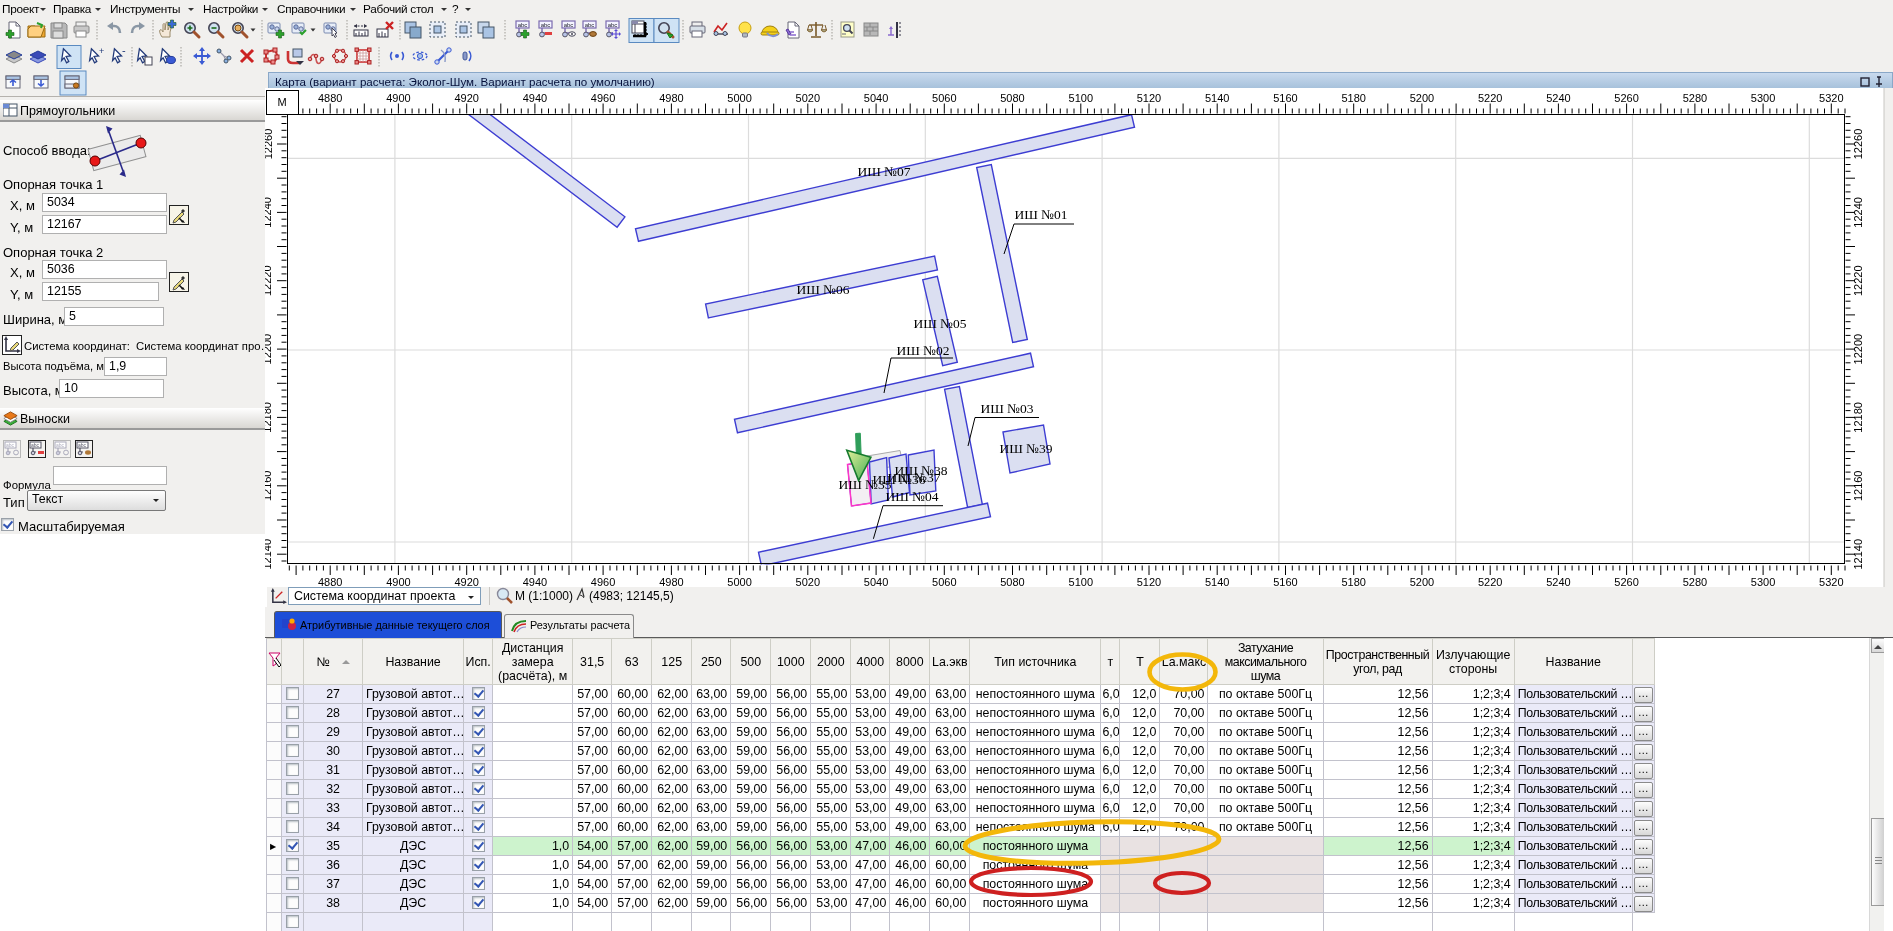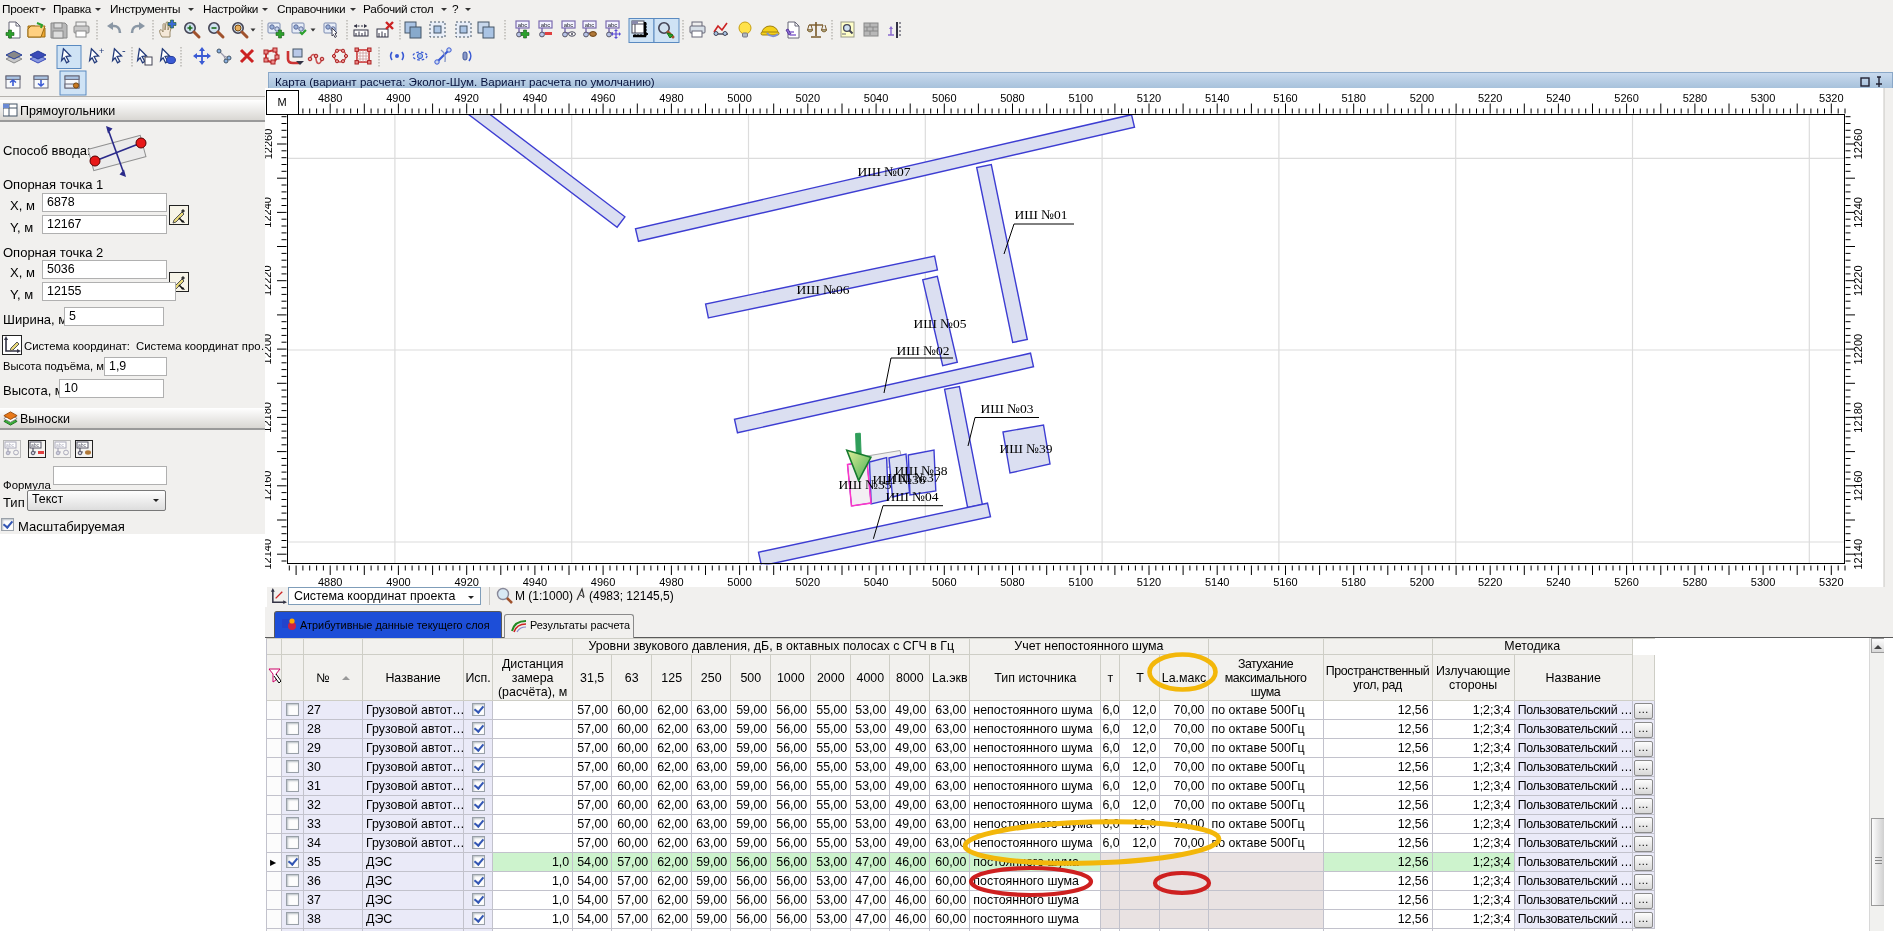--- a/index.html
+++ b/index.html
@@ -17,21 +17,21 @@
 #mapwin{left:267px;top:72px;width:1626px;height:536px}
 #maptitle{position:absolute;left:1px;top:0;width:1625px;height:18px;background:linear-gradient(#c9daee,#a5c0da);border:1px solid #8aa8c8;font-size:11.6px;padding:2px 0 0 6px;color:#05103a}
 #statusbar{left:267px;top:587px;width:1626px;height:20px;background:#f1f0ee;font-size:12px}
 #combo{position:absolute;left:21px;top:0px;width:193px;height:18px;background:#fff;border:1px solid #7f9db9;padding:1px 0 0 5px;font-size:12.4px}
 #tabsrow{left:265px;top:607px;width:1628px;height:31px;background:#f1f0ee}
 .tab{position:absolute;font-size:10.9px;white-space:nowrap}
 #grid{position:absolute;left:266px;top:638px;width:1389px;border-spacing:0;table-layout:fixed;font-size:12.4px;border-left:1px solid #c2c2cc;border-top:1px solid #cecec6}
 #grid td{box-sizing:border-box;border-right:1px solid #c2c2cc;border-bottom:1px solid #c2c2cc;overflow:hidden;white-space:nowrap;height:19px;padding:0 3px;vertical-align:middle;background:#fff;line-height:17px}
 #grid tr.gr td{height:16px;border-color:#cecec6;background:#f2f1ee;text-align:center;padding:0;line-height:15px}
 #grid tr.hd td{height:46px;background:#f2f1ee;border-color:#cecec6;text-align:center;white-space:normal;padding:0 1px;line-height:14px}
-#grid td.al{text-align:left}
+#grid td.al{text-align:center}
 #grid td.ar{text-align:right}
 #grid td.lav{background:#eaeaf8}
 #grid td.g{background:#cdf3cd}
 #grid td.bg{background:#e9e2e2}
 #grid td.mkc{background:#fcfcfc;font-size:8px;padding:0 0 0 3px;color:#000}
 #grid td.btnc{background:#eaeaf8;padding:0 1px}
 #grid td.pn{padding:0 1px}
 #grid td.cc{text-align:center;padding:0}
 .cbx{display:inline-block;width:13px;height:13px;background:#fdfdfd;border:1px solid #99a0a8;box-shadow:inset 1px 1px 2px #b8bec4;vertical-align:-2px}
 .cbx.on{position:relative}
@@ -400,40 +400,40 @@
         <rect x="6" y="19" width="54" height="22" fill="#ebebeb" stroke="#909090"></rect>
       </g>
 <path d="M25 9L39 48" stroke="#2a2a8a" stroke-width="1.6"></path>
       <path d="M22 3l6.5 2.5-4.5 5zM42 54l-6.5-2.5 4.5-5z" fill="#2a2a8a"></path>
 <path d="M11 38L57 20" stroke="#2a2a8a" stroke-width="1.6"></path>
 <circle cx="11" cy="38" r="5" fill="#e81818" stroke="#500"></circle>
       <circle cx="57" cy="20" r="5" fill="#e81818" stroke="#500"></circle>
     </svg>
     <div class="lbl" style="left:3px;top:80px">Опорная точка 1</div>
     <div class="lbl" style="left:10px;top:101px">X, м</div>
-    <div class="fld" style="left:42px;top:96px;width:125px;height:19px">6878</div>
+    <div class="fld" style="left:42px;top:96px;width:125px;height:19px">5034</div>
     <div class="pbtn" style="left:169px;top:108px"><svg width="18" height="18" viewBox="0 0 18 18">
         <path d="M4 14l8-8 2 2-8 8-3 1z" fill="#e8d878" stroke="#555"></path>
         <path d="M13 7l2-2-2-2-2 2z" fill="#333"></path>
         <path d="M9 12l4 4" stroke="#111" stroke-width="1.6"></path>
         <path d="M15 17l-4-1 2-2z" fill="#111"></path>
       </svg></div>
     <div class="lbl" style="left:10px;top:123px">Y, м</div>
     <div class="fld" style="left:42px;top:118px;width:125px;height:19px">12167</div>
     <div class="lbl" style="left:3px;top:148px">Опорная точка 2</div>
     <div class="lbl" style="left:10px;top:168px">X, м</div>
     <div class="fld" style="left:42px;top:163px;width:125px;height:19px">5036</div>
     <div class="pbtn" style="left:169px;top:175px"><svg width="18" height="18" viewBox="0 0 18 18">
         <path d="M4 14l8-8 2 2-8 8-3 1z" fill="#e8d878" stroke="#555"></path>
         <path d="M13 7l2-2-2-2-2 2z" fill="#333"></path>
         <path d="M9 12l4 4" stroke="#111" stroke-width="1.6"></path>
         <path d="M15 17l-4-1 2-2z" fill="#111"></path>
       </svg></div>
     <div class="lbl" style="left:10px;top:190px">Y, м</div>
-    <div class="fld" style="left:42px;top:185px;width:134px;height:19px">12155</div>
+    <div class="fld" style="left:42px;top:185px;width:117px;height:19px">12155</div>
     <div class="lbl" style="left:3px;top:215px">Ширина, м</div>
     <div class="fld" style="left:64px;top:210px;width:100px;height:19px">5</div>
     <div class="pbtn" style="left:2px;top:238px;background:#fff"><svg width="18" height="18" viewBox="0 0 18 18">
         <path d="M3 2v13h13" stroke="#334" stroke-width="1.6" fill="none"></path>
         <path d="M3 0L1 4h4zM18 15l-4-2v4z" fill="#334"></path>
         <path d="M8 12l6-6 2 2-6 6-3 1z" fill="#e8d878" stroke="#555"></path>
       </svg></div>
     <div class="lbl" style="left:24px;top:243px;width:241px;overflow:hidden;font-size:11.3px">Система координат:&nbsp; Система координат про…</div>
     <div class="lbl" style="left:3px;top:263px;font-size:11.2px">Высота подъёма, м</div>
     <div class="fld" style="left:104px;top:260px;width:63px;height:19px">1,9</div>
@@ -669,33 +669,20 @@
       <col style="width:19px">
       <col style="width:40px">
       <col style="width:48px">
       <col style="width:115px">
       <col style="width:109px">
       <col style="width:82px">
       <col style="width:118px">
       <col style="width:22px">
     </colgroup>
     <tbody>
-      <tr class="gr">
-        <td class="gc"></td>
-        <td class="gc"></td>
-        <td class="gc"></td>
-        <td class="gc"></td>
-        <td class="gc"></td>
-        <td class="gc"></td>
-        <td class="gc" colspan="10">Уровни звукового давления, дБ, в октавных полосах с СГЧ в Гц</td>
-        <td class="gc" colspan="4">Учет непостоянного шума</td>
-        <td class="gc"></td>
-        <td class="gc"></td>
-        <td class="gc" colspan="2">Методика</td>
-      </tr>
       <tr class="hd">
         <td><svg width="14" height="17" viewBox="0 0 14 17">
             <path d="M1 1h11l-4 5v6l-3 2V6Z" fill="#fff" stroke="#c06" stroke-width="1"></path>
             <path d="M6 8l5 7 2-2-5-7" fill="#fff" stroke="#000" stroke-width="1"></path>
           </svg></td>
         <td></td>
         <td>№<span class="tri"></span></td>
         <td>Название</td>
         <td>Исп.</td>
         <td>Дистанция замера (расчёта), м</td>

